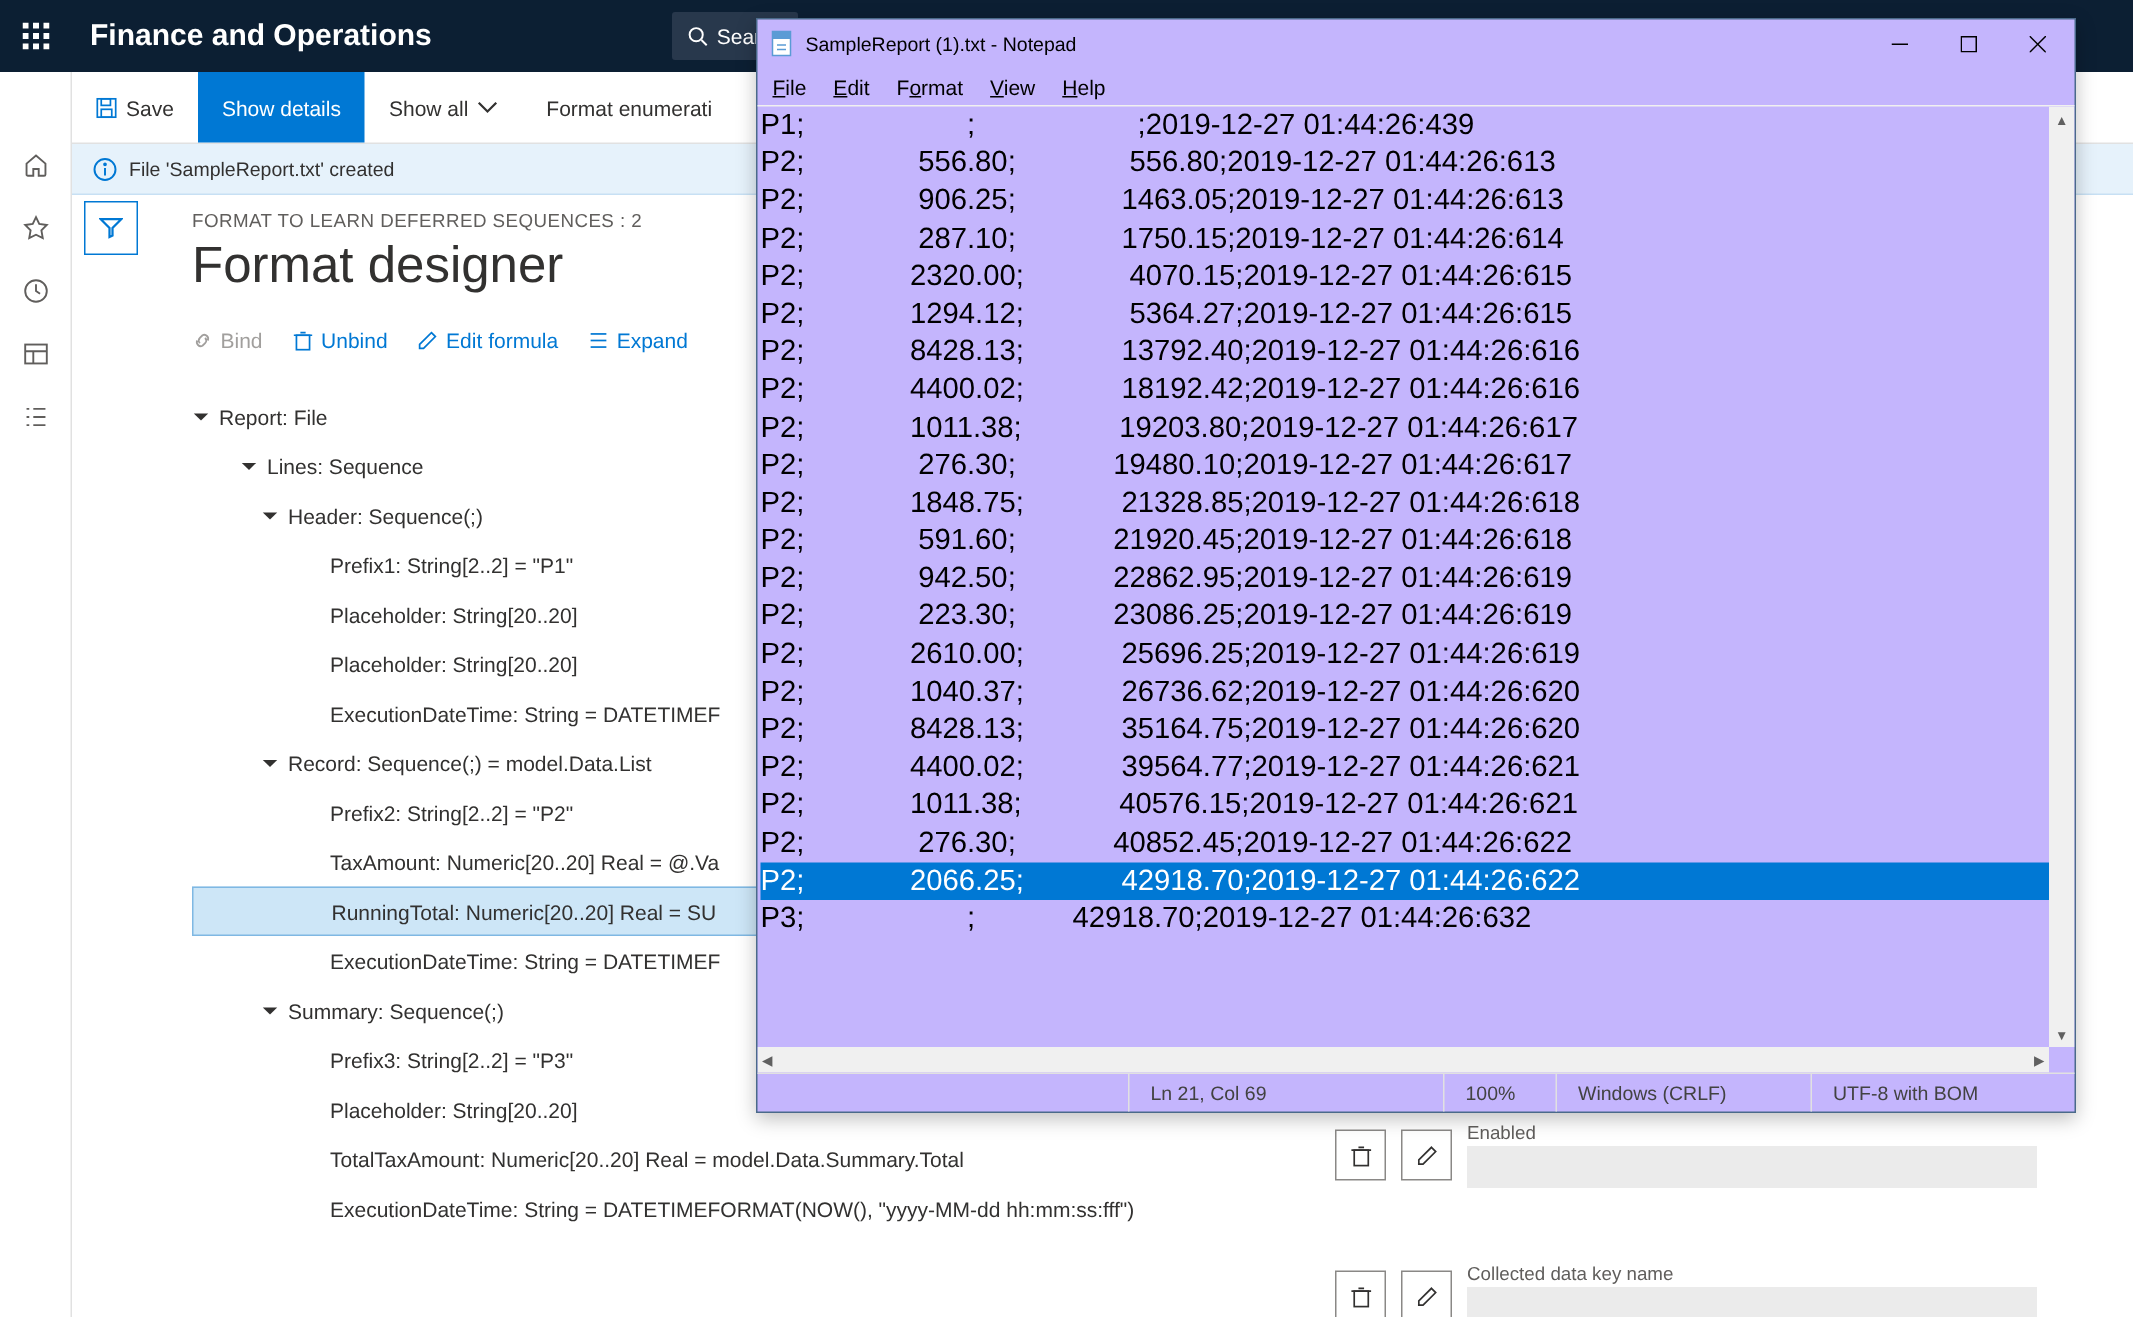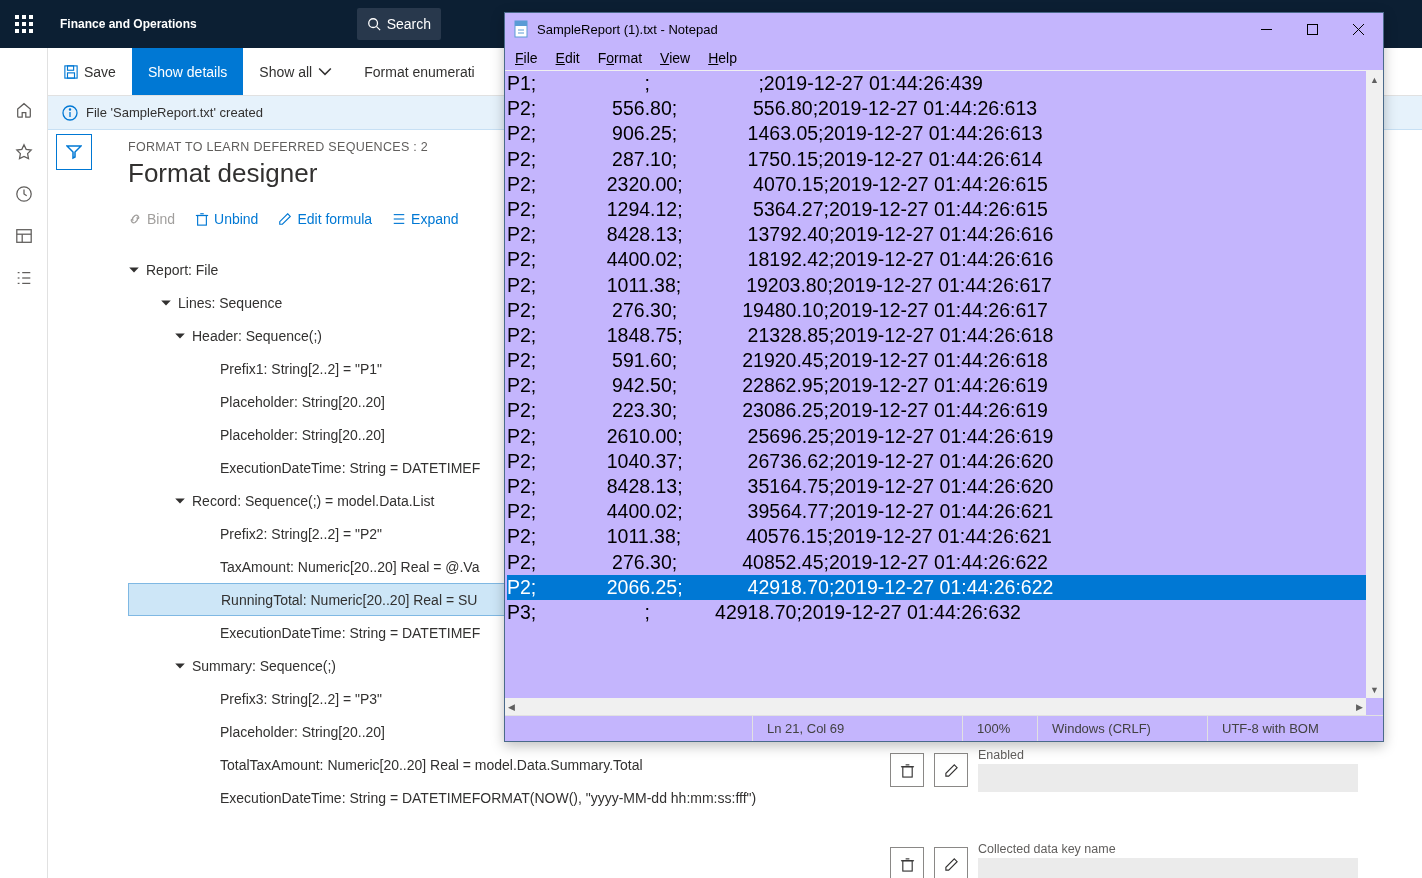--- a/index.html
+++ b/index.html
@@ -2,21 +2,21 @@
 <html><head>
 <meta charset="utf-8">
 <style>
 * { box-sizing: border-box; margin: 0; padding: 0; font-family: "Segoe UI", Arial, sans-serif; }
 body { width: 1422px; height: 878px; overflow: hidden; background: #fff; position: relative; }
 
 
 .top-nav { background: #0c1f33; height: 48px; display: flex; align-items: center; color: #fff; }
 .waffle { width: 48px; height: 48px; display:flex; align-items:center; justify-content:center; cursor:pointer; }
 .waffle svg { width: 18px; height: 18px; fill:#fff; }
-.app-title { font-size: 12px; font-weight:600; margin-left: 12px; }
+.app-title { font-size: 20px; font-weight:600; margin-left: 12px; }
 .search-box { margin-left: 160px; background:#28384c; height:32px; display:flex; align-items:center; padding:0 10px; border-radius:2px;}
 .search-box .mag { margin-right:6px; }
 .search-box span { color:#fff; font-size:14px; }
 
 
 .action-bar { height: 48px; background:#fff; border-bottom:1px solid #e1e1e1; display:flex; align-items:stretch; }
 .hamburger { width: 48px; display:flex; align-items:center; justify-content:center; cursor:pointer; }
 .hamburger svg { width:18px; height:14px; }
 .act { display:flex; align-items:center; padding:0 16px; font-size:14px; color:#323130; cursor:pointer; gap:6px; }
 .act.primary { background:#0078d4; color:#fff; }
@@ -29,21 +29,21 @@
 
 
 .msg-bar { margin-left:48px; height:34px; background:#e6f2fb; border-bottom:1px solid #c7e0f4; display:flex; align-items:center; padding:0 14px; font-size:13px; color:#323130; gap:8px;}
 .msg-bar .info-icon { width:16px; height:16px; }
 
 
 .main { position:absolute; left:48px; top:130px; right:0; bottom:0; display:flex; }
 .filter-btn { position:absolute; left:8px; top:4px; width:36px; height:36px; border:1px solid #0078d4; display:flex; align-items:center; justify-content:center; color:#0078d4; cursor:pointer;}
 .designer { margin-left:80px; padding-top:10px; }
 .crumb { font-size:12.5px; letter-spacing:0.3px; color:#605e5c; text-transform:uppercase;}
-.page-title { font-size:26px; font-weight:400; color:#323130; margin-top:4px; }
+.page-title { font-size:34px; font-weight:400; color:#323130; margin-top:4px; }
 
 .toolbar2 { display:flex; gap:20px; margin-top:22px; align-items:flex-start; font-size:14px;}
 .toolbar2 .tool { display:flex; align-items:center; gap:5px; cursor:pointer;}
 .toolbar2 .gray { color:#a19f9d; }
 .toolbar2 .blue { color:#0078d4; }
 
 
 .tree { margin-top:26px; font-size:14px; color:#323130; line-height:32px; }
 .tree .row { display:flex; align-items:center; height:33px; padding-right:40px;}
 .tree .caret { width:12px; height:12px; margin-right:6px; }

